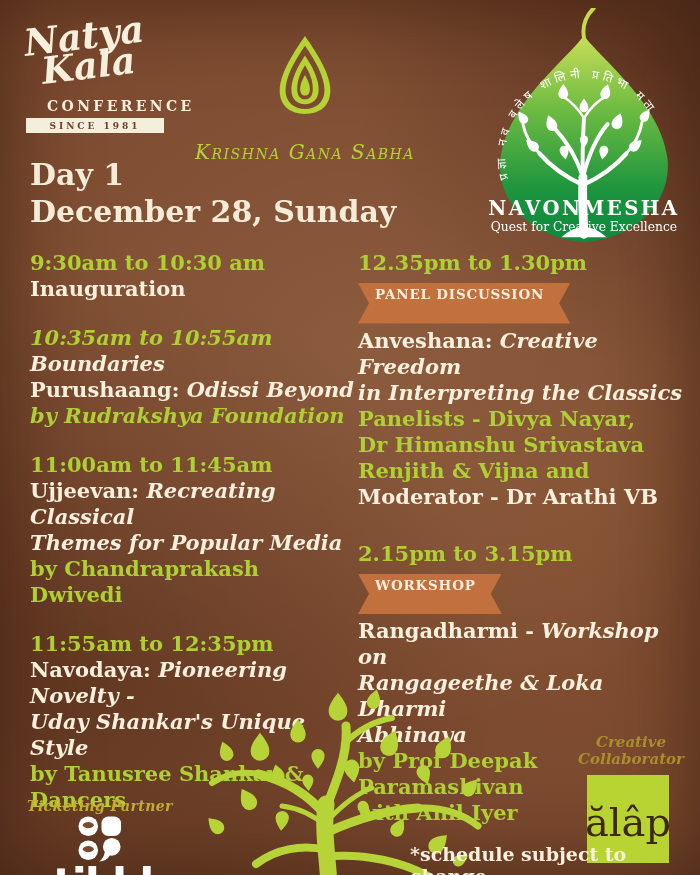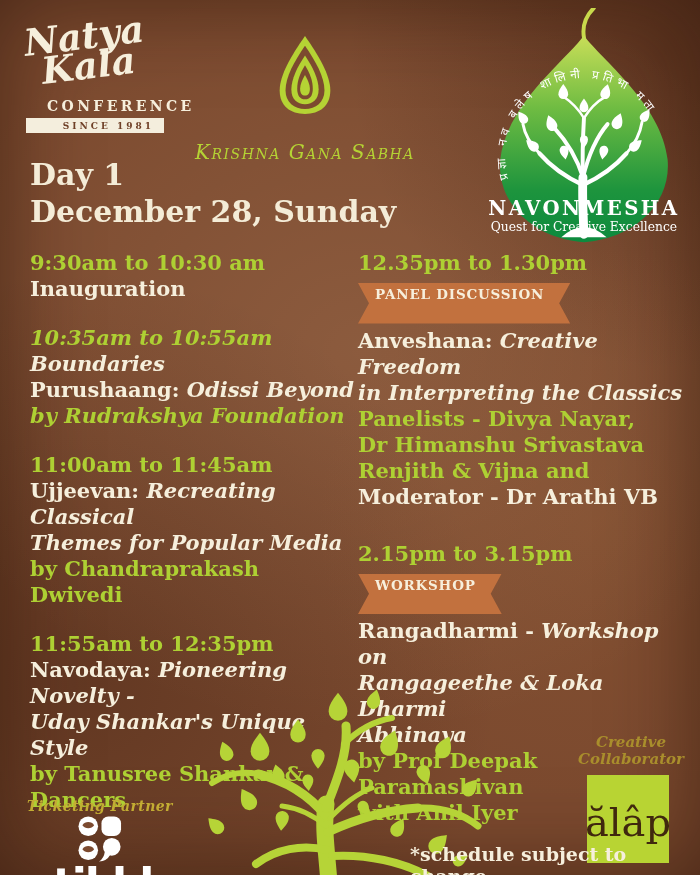--- a/index.html
+++ b/index.html
@@ -16,21 +16,21 @@
     box-shadow: inset 0 0 90px rgba(32,12,4,0.55);
   }
   .abs{position:absolute;}
   
   .natya{left:26px;top:28px;width:138px;color:#f6efdc;transform:rotate(0deg);}
   .natya .script{font-family:"DejaVu Serif",serif;font-style:italic;font-weight:bold;
     font-size:37px;line-height:30px;transform:rotate(-7deg);transform-origin:left center;}
   .natya .script .l2{margin-left:14px;}
   .natya .conf{margin-top:10px;font-size:14px;letter-spacing:3.4px;font-weight:bold;text-align:center;margin-left:21px;}
   .natya .sincebar{margin-top:4px;background:#f4eedd;color:#6f4027;font-size:9px;font-weight:bold;
-    letter-spacing:3px;text-align:right;padding:3px 10px 2px;}
+    letter-spacing:3px;text-align:center;padding:3px 10px 2px;}
   .kgs{left:170px;top:34px;width:270px;text-align:center;}
   .kgs .name{margin-top:20px;color:#b5d334;font-size:20px;font-variant:small-caps;letter-spacing:1.5px;font-style:italic;}
   .navon{left:466px;top:8px;width:230px;height:246px;}
   
   .day-head{left:30px;top:156px;color:#f4ecd7;font-weight:bold;font-size:30px;line-height:37px;}
   
   .col{color:#f6efdc;font-weight:bold;font-size:21px;line-height:26px;}
   .col-left{left:30px;top:250px;width:325px;}
   .col-right{left:358px;top:250px;width:335px;}
   .entry{margin-bottom:23px;}

